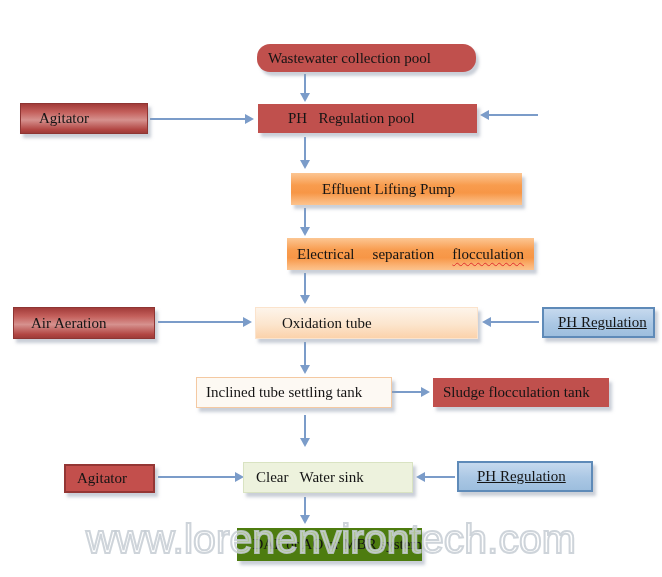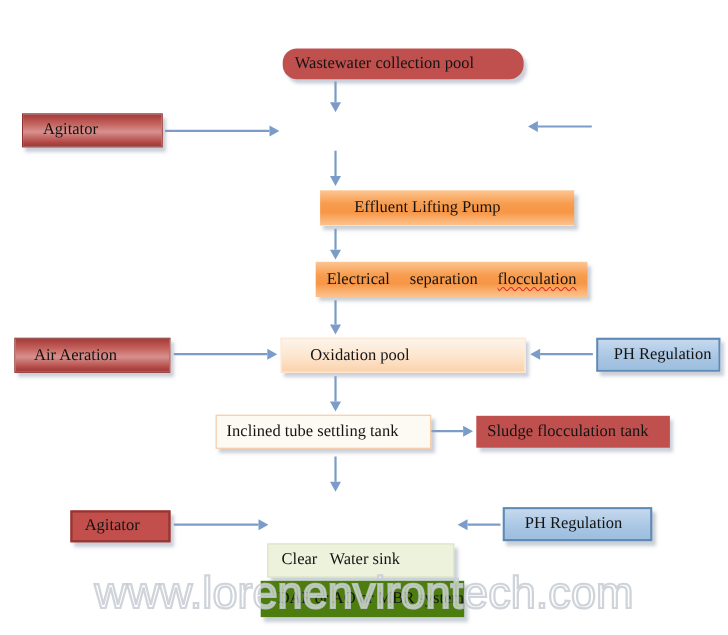--- a/index.html
+++ b/index.html
@@ -14,21 +14,21 @@
   .shadow{box-shadow:3px 4px 3px rgba(150,160,178,0.5);}
   .red-flat{background:#c0504d;}
   .red-border{border:2px solid #943634;background:#c34f4c;}
   .red-grad{
     background:linear-gradient(180deg,#a23b39 0%,#c4605c 28%,#d6918e 55%,#b24643 88%,#9d3c3a 100%);
     border:1px solid #8e3533;
   }
   .orange-grad{background:linear-gradient(180deg,#fcc693 0%,#f89c4e 38%,#f79646 62%,#fbb679 88%,#fcc38d 100%);margin-left:44px;}
   .peach-grad{background:linear-gradient(180deg,#fdf4ea 0%,#fce5cd 55%,#fbd2ab 100%);border:1px solid #fbe3cc;}
   .cream{background:#fdf9f3;border:1px solid #f4c9a2;}
-  .blue{background:linear-gradient(180deg,#c6d9ee 0%,#aac7e4 55%,#9dbede 100%);border:2px solid #5e8ab8;}
+  .blue{background:linear-gradient(180deg,#c6d9ee 0%,#aac7e4 55%,#9dbede 100%);border:2px solid #5e8ab8;text-decoration:underline;}
   .green{background:#edf2dd;border:1px solid #d9e3c2;}
   .teal{background:#4d7c0f;justify-content:flex-end;}
   .justify{justify-content:space-between;padding:0 10px;}
   .squiggle{
     text-decoration-line:underline;
     text-decoration-style:wavy;
     text-decoration-color:#e03030;
     text-decoration-thickness:1px;
     text-underline-offset:3px;
   }
@@ -110,57 +110,60 @@
   </svg>
 
   <div class="box red-flat shadow" style="left:257px;top:44px;width:219px;height:28px;padding-left:11px;border-radius:13px;">
     <span>Wastewater collection pool</span>
   </div>
 
   <div class="box red-grad shadow" style="left:20px;top:103px;width:128px;height:31px;padding-left:18px;">
     <span>Agitator</span>
   </div>
 
+  <div class="box red-flat shadow" style="left:258px;top:104px;width:219px;height:29px;padding-left:30px;">
+    <span>PH   Regulation pool</span>
+  </div>
 
 
   <div class="box orange-grad shadow" style="left:247px;top:173px;width:231px;height:32px;padding-left:31px;">
     <span>Effluent Lifting Pump</span>
   </div>
 
   <div class="box red-grad shadow" style="left:13px;top:307px;width:142px;height:32px;padding-left:17px;">
     <span>Air Aeration</span>
   </div>
 
   <div class="box orange-grad shadow justify" style="left:243px;top:238px;width:247px;height:32px;">
     <span>Electrical</span>
     <span>separation</span>
     <span class="squiggle">flocculation</span>
   </div>
 
   <div class="box peach-grad shadow" style="left:255px;top:307px;width:223px;height:32px;padding-left:26px;">
-    <span>Oxidation pool</span>
+    <span>Oxidation tube</span>
   </div>
 
   <div class="box blue shadow" style="left:542px;top:307px;width:113px;height:31px;padding-left:14px;">
     <span>PH Regulation</span>
   </div>
 
   <div class="box cream shadow" style="left:196px;top:377px;width:196px;height:31px;padding-left:9px;">
     <span>Inclined tube settling tank</span>
   </div>
 
   <div class="box red-flat shadow" style="left:433px;top:378px;width:176px;height:29px;padding-left:10px;">
     <span>Sludge flocculation tank</span>
   </div>
 
   <div class="box red-border shadow" style="left:64px;top:464px;width:91px;height:29px;padding-left:11px;">
     <span>Agitator</span>
   </div>
 
-  <div class="box green shadow" style="left:243px;top:462px;width:170px;height:31px;padding-left:12px;margin-top:32px;">
+  <div class="box green shadow" style="left:243px;top:462px;width:170px;height:31px;padding-left:12px;">
     <span>Clear   Water sink</span>
   </div>
 
   <div class="box blue shadow" style="left:457px;top:461px;width:136px;height:31px;padding-left:18px;">
     <span>PH Regulation</span>
   </div>
 
   <div class="box teal shadow" style="left:237px;top:528px;width:185px;height:33px;padding-left:11px;">
     <span>DAF or AO or MBR system</span>
   </div>

